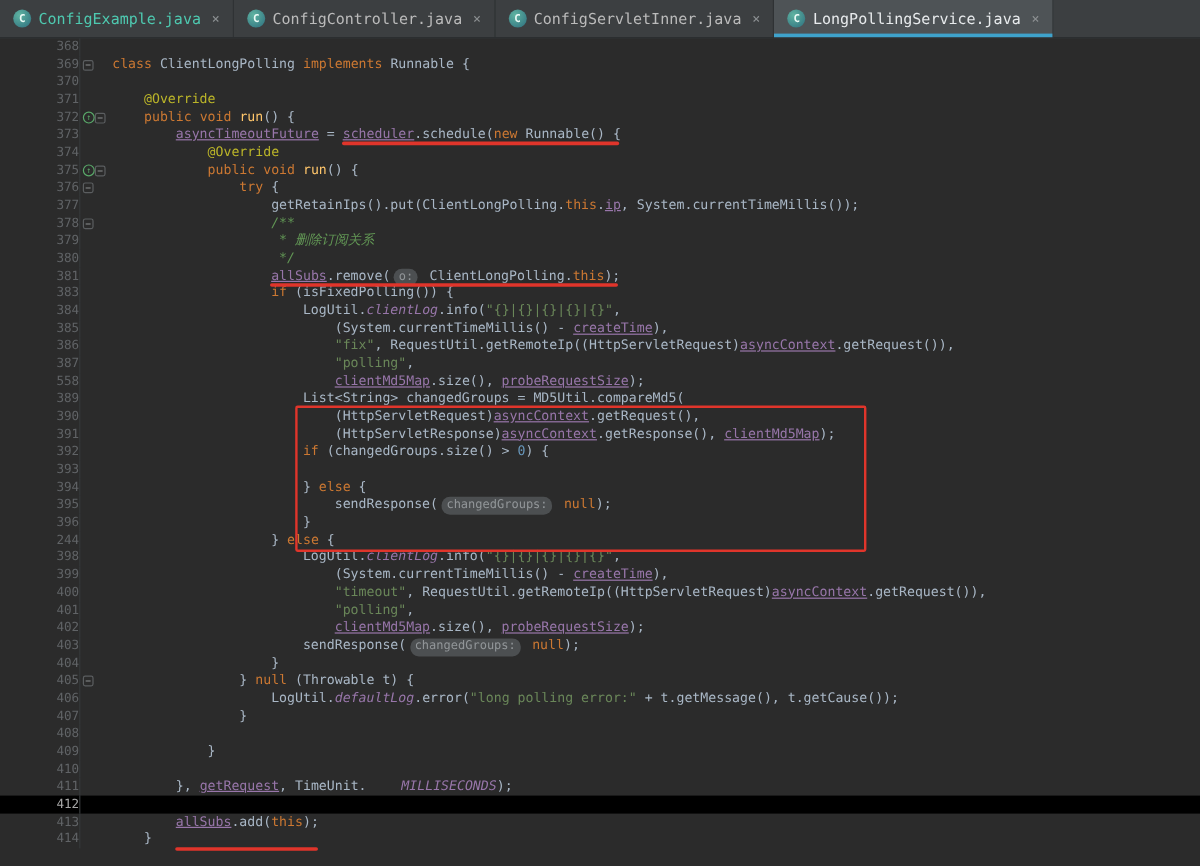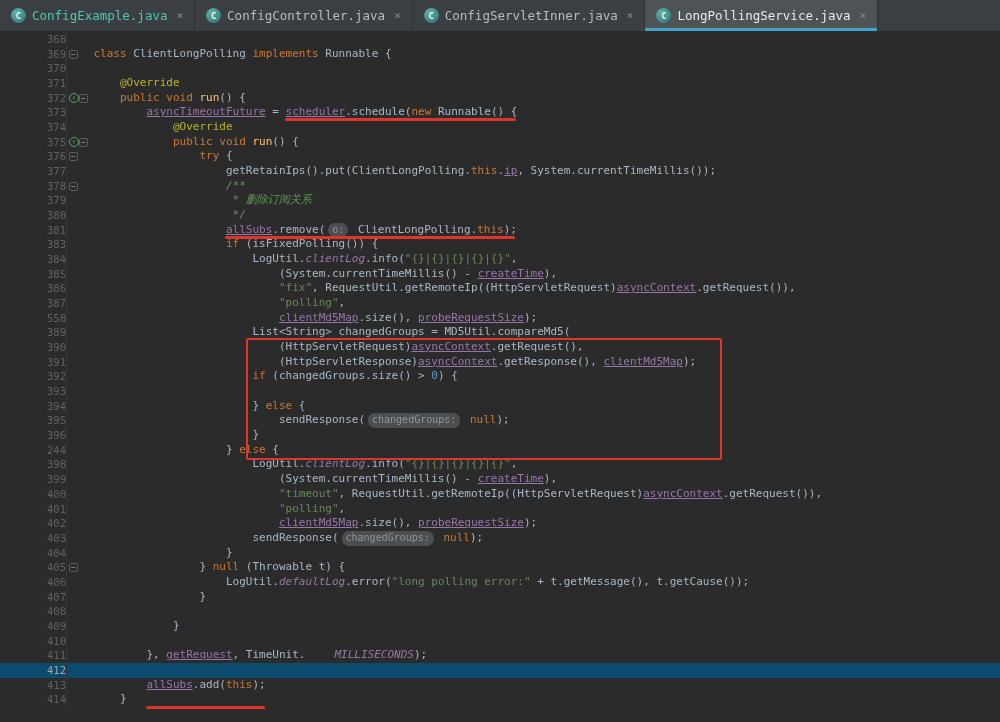--- a/index.html
+++ b/index.html
@@ -18,21 +18,21 @@
   .tab.vcs-new .lbl { color:#4ec9b0; }
   .cicon { width:15px; height:15px; border-radius:50%; flex-shrink:0;
            background:radial-gradient(circle at 35% 30%, #5fb3a1, #2d6e7e);
            color:#eafaf6; font-size:9px; font-weight:bold;
            display:flex; align-items:center; justify-content:center; }
   .close { color:#8c9092; font-size:11px; margin-left:3px; cursor:pointer; }
 
   
   .editor { position:relative; height:690px; font-size:11px; color:#a9b7c6; }
   .row { display:flex; height:14.68px; line-height:14.68px; white-space:pre; }
-  .row.cur { background:#0c4a6e; }
+  .row.cur { background:#000000; }
   .gwrap { display:flex; width:67px; flex-shrink:0; height:100%;
            border-right:1px solid #35383a; }
   .ln { width:32px; text-align:left; color:#606366; font-size:10.5px;
         padding-right:3px;margin-left:47px; }
   .row.cur .ln { color:#a6a6a6; }
   .gico { width:16px; display:flex; align-items:center; justify-content:center; }
   .gfold { width:17px; display:flex; align-items:center; justify-content:center; }
   .ovr { width:10px; height:10px; border:1px solid #59a869; border-radius:50%;
          color:#59a869; font-size:7px; line-height:8px; text-align:center; }
   .fbox { width:9px; height:9px; border:1px solid #5b5e60; border-radius:2px;

